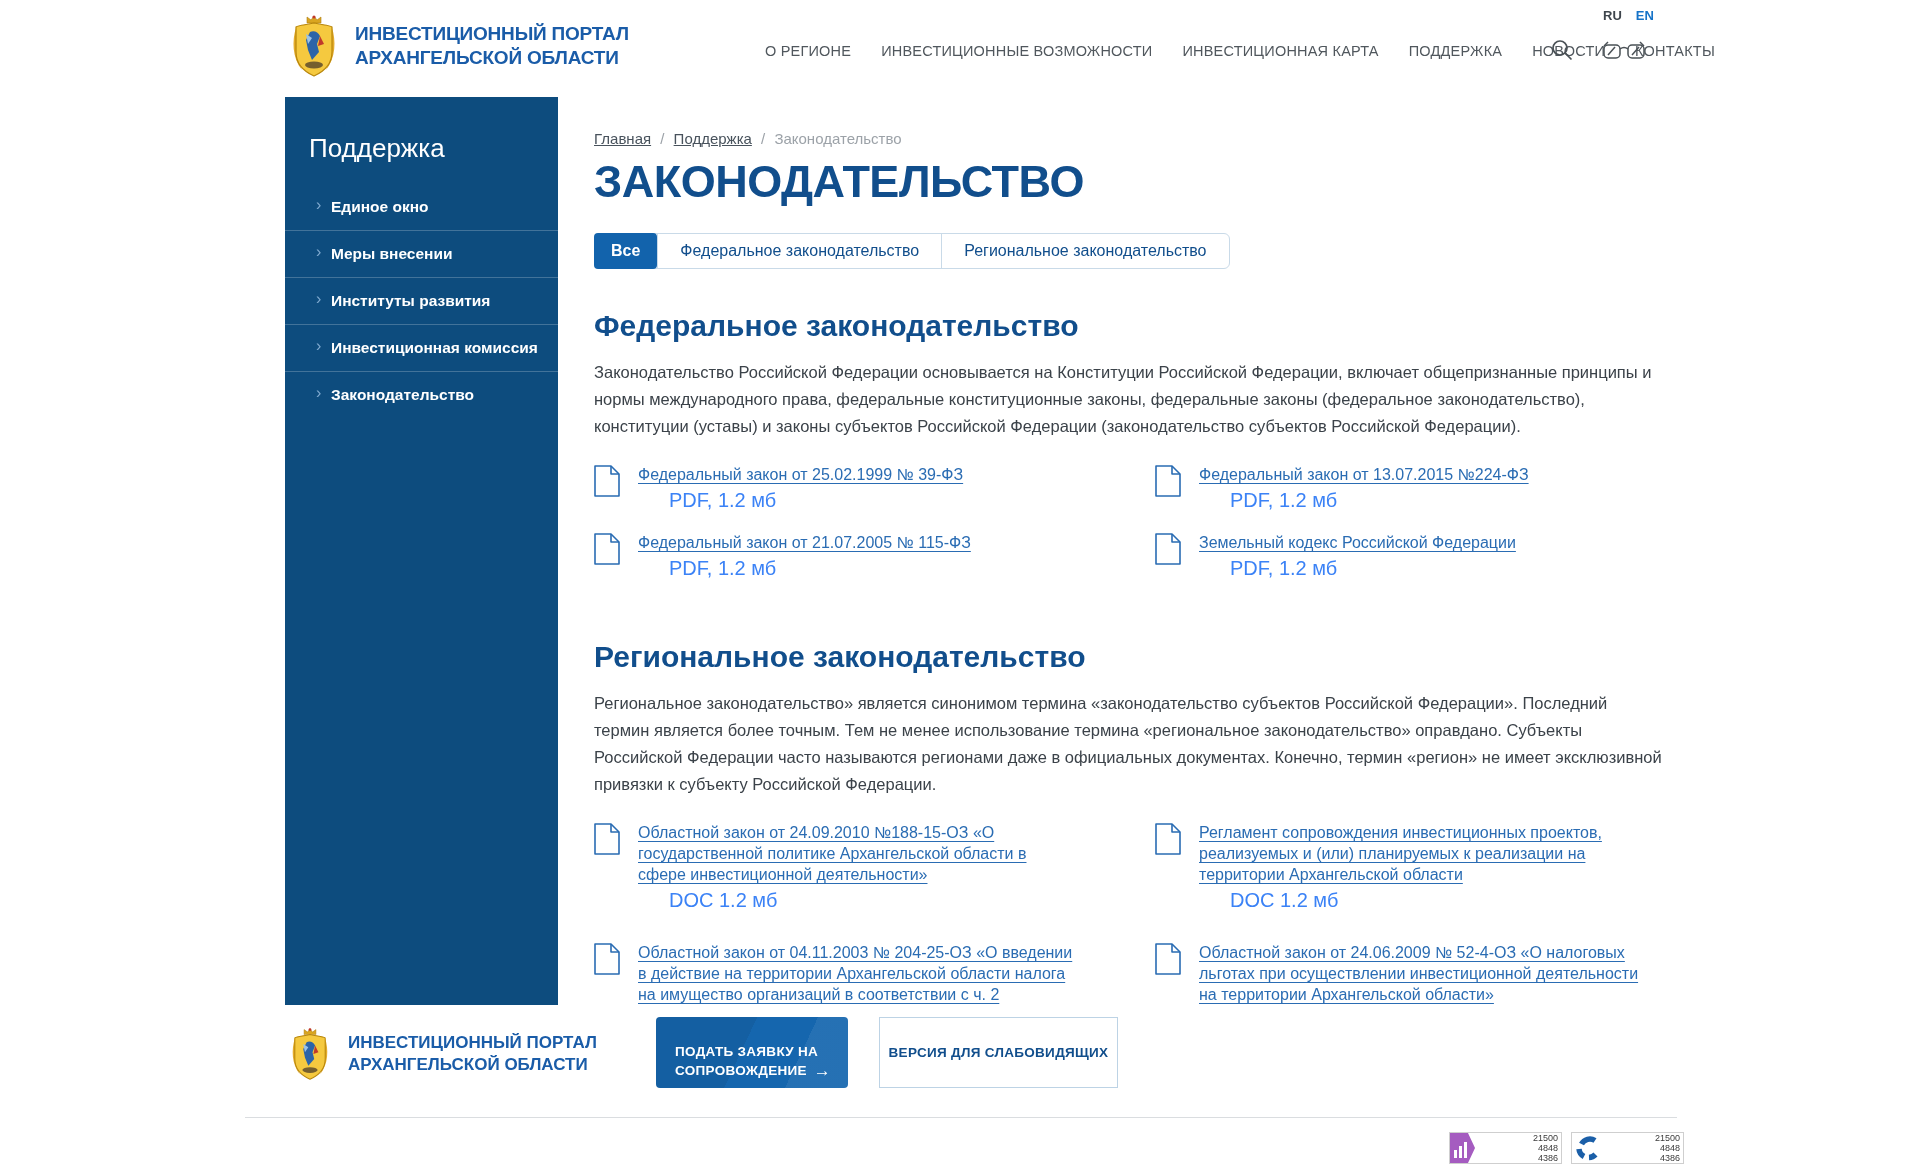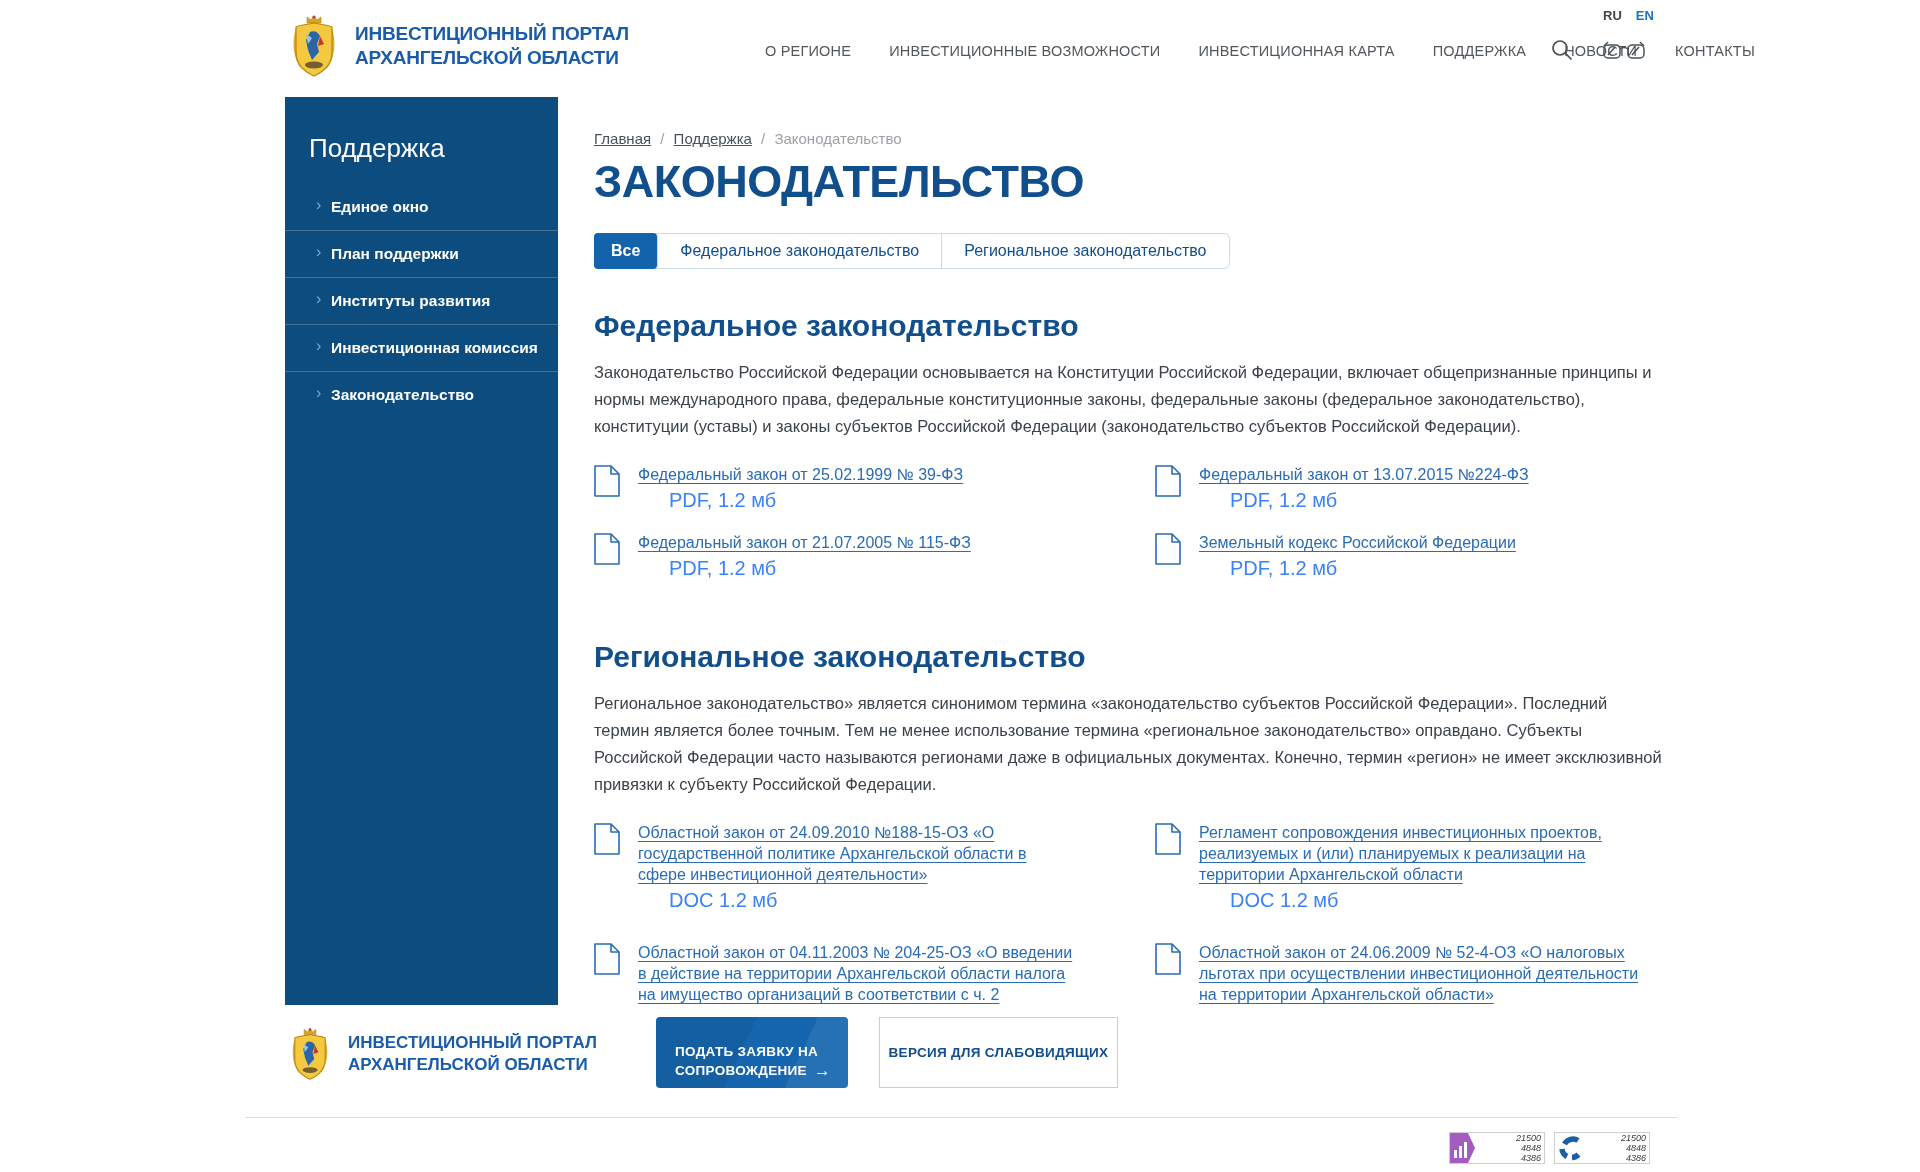--- a/index.html
+++ b/index.html
@@ -5,21 +5,21 @@
   * { margin:0; padding:0; box-sizing:border-box; }
   html,body { width:1920px; height:1172px; background:#fff; font-family:"Liberation Sans", sans-serif; }
   body { position:relative; overflow:hidden; color:#3b4249; }
   a { cursor:pointer; }
 
   
   .header { position:absolute; top:0; left:0; width:1920px; height:97px; background:#fff; }
   .logo-wrap { position:absolute; left:289px; top:14px; display:flex; align-items:center; }
   .logo-emblem { width:50px; height:64px; }
   .logo-title { margin-left:16px; font-weight:700; color:#1a5ca8; font-size:19px; line-height:24px; letter-spacing:-0.2px; }
-  .main-nav { position:absolute; left:765px; top:43px; display:flex; gap:38px; }
+  .main-nav { position:absolute; left:765px; top:43px; display:flex; gap:30px; }
   .main-nav .nav-item { font-size:14.5px; letter-spacing:.2px; color:#50575d; text-decoration:none; white-space:nowrap; }
   .lang-switch { position:absolute; left:1603px; top:8px; display:flex; gap:14px; font-size:13px; font-weight:700; }
   .lang-ru { color:#3e454c; text-decoration:none; }
   .lang-en { color:#1673c8; text-decoration:none; }
   .util-icons { position:absolute; left:1550px; top:38px; display:flex; align-items:center; gap:28px; }
   .icon-btn { background:none; border:none; cursor:pointer; padding:0; line-height:0; }
 
   
   .sidebar { position:absolute; left:285px; top:97px; width:273px; height:908px; background:#0d4c7e; }
   .sidebar-title { color:#fff; font-size:26px; font-weight:400; padding:36px 0 0 24px; }
@@ -68,21 +68,21 @@
   .access-btn { position:absolute; left:879px; top:12px; width:239px; height:71px; background:#fff; border:1px solid #bdd3e5; border-radius:0;
      color:#114e8c; font-family:inherit; font-weight:700; font-size:13.5px; letter-spacing:.3px; cursor:pointer; }
   .contact-block { position:absolute; left:1198px; top:17px; }
   .footer-phone { font-size:21px; font-weight:700; color:#878e95; }
   .footer-email { display:inline-block; margin-top:5px; font-size:23px; font-weight:700; color:#1566ae; text-decoration:none; }
   .agency-block { position:absolute; left:1396px; top:15px; }
   .agency-name { font-size:15.5px; line-height:21px; color:#2a6cb3; }
   .agency-address { margin-top:9px; font-size:13.5px; font-weight:700; color:#8d9399; }
   .footer-divider { position:absolute; left:245px; top:112px; width:1432px; height:1px; background:#dadde0; }
   .counters { position:absolute; left:1449px; top:127px; display:flex; gap:9px; }
-  .counter-badge { width:96px; height:32px; background:#fff; border:1px solid #cfcfcf; display:flex; align-items:center;font-style:italic; }
+  .counter-badge { width:113px; height:32px; background:#fff; border:1px solid #cfcfcf; display:flex; align-items:center; }
   .counter-nums { flex:1; text-align:right; padding-right:3px; font-size:9px; line-height:10px; color:#3a3a3a; }
 </style>
 </head>
 <body>
 
 <svg width="0" height="0" style="position:absolute">
   <defs>
     <g id="emblem">
       <path d="M24 2 L27 6 L31 3 L31 9 L17 9 L17 3 L21 6 Z" fill="#d9a520" stroke="#b07d12" stroke-width=".6"></path>
       <circle cx="24" cy="3" r="1.6" fill="#c0392b"></circle>
@@ -149,21 +149,21 @@
   <ul class="sidebar-menu">
     <li>
       <a class="side-link">
         <span class="side-chevron">›</span>
         <span>Единое окно</span>
       </a>
     </li>
     <li>
       <a class="side-link">
         <span class="side-chevron">›</span>
-        <span>План поддержки</span>
+        <span>Меры внесении</span>
       </a>
     </li>
     <li>
       <a class="side-link">
         <span class="side-chevron">›</span>
         <span>Институты развития</span>
       </a>
     </li>
     <li>
       <a class="side-link">

